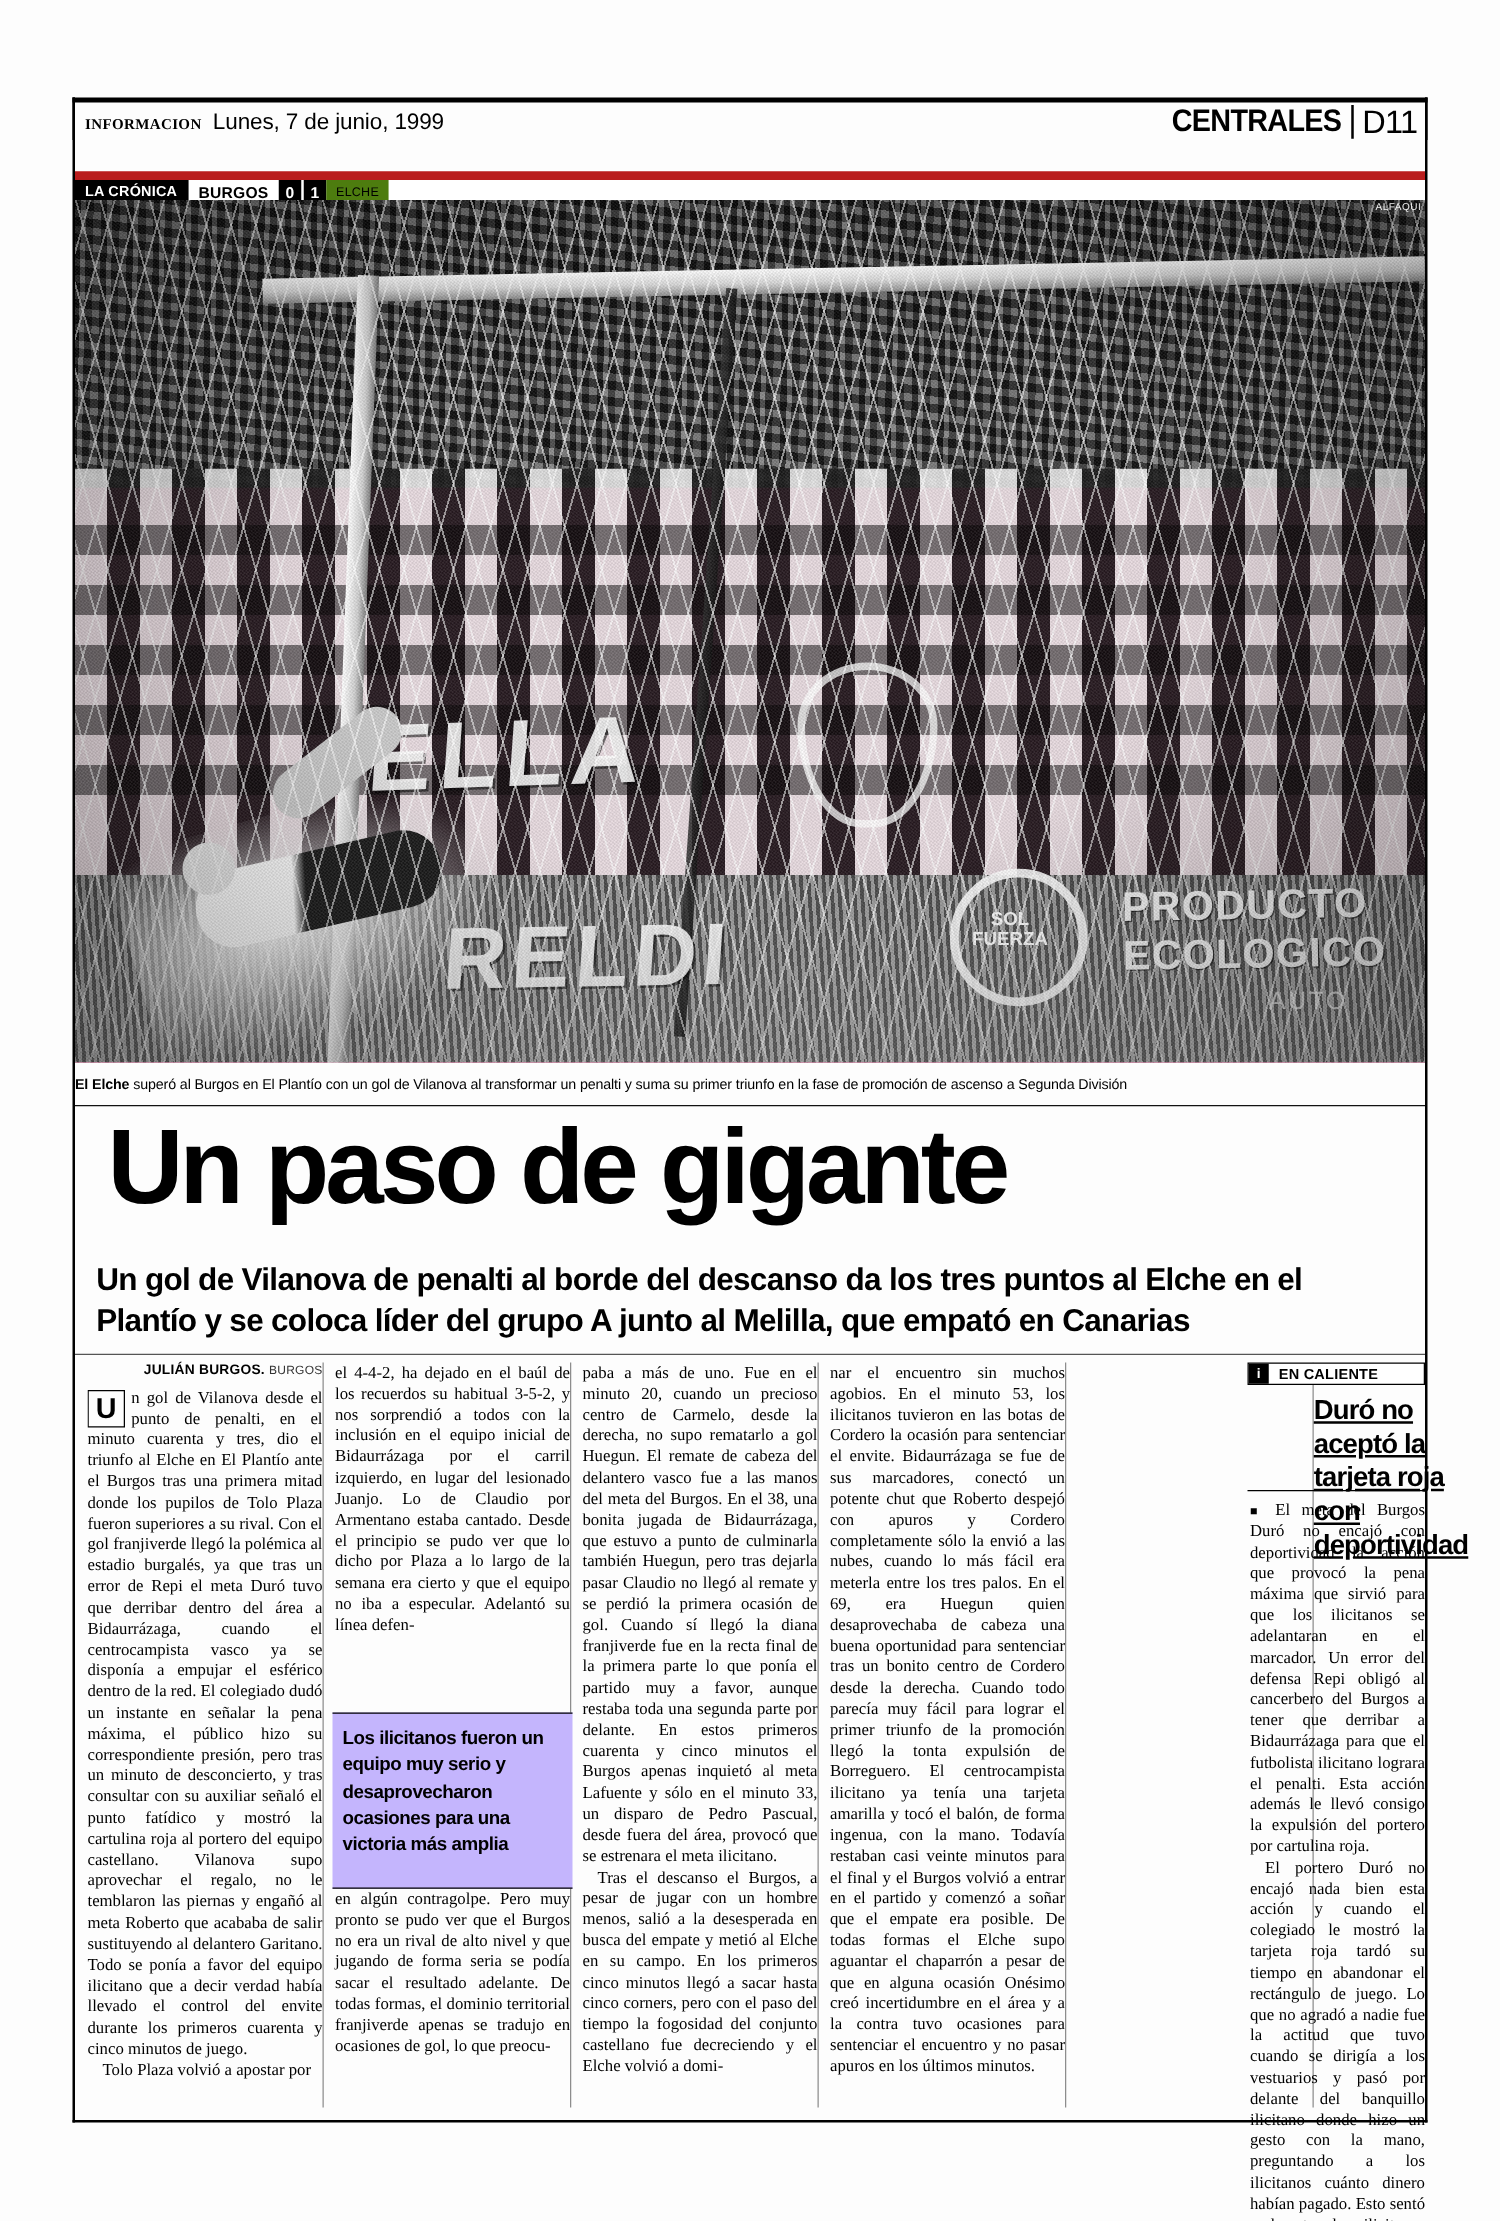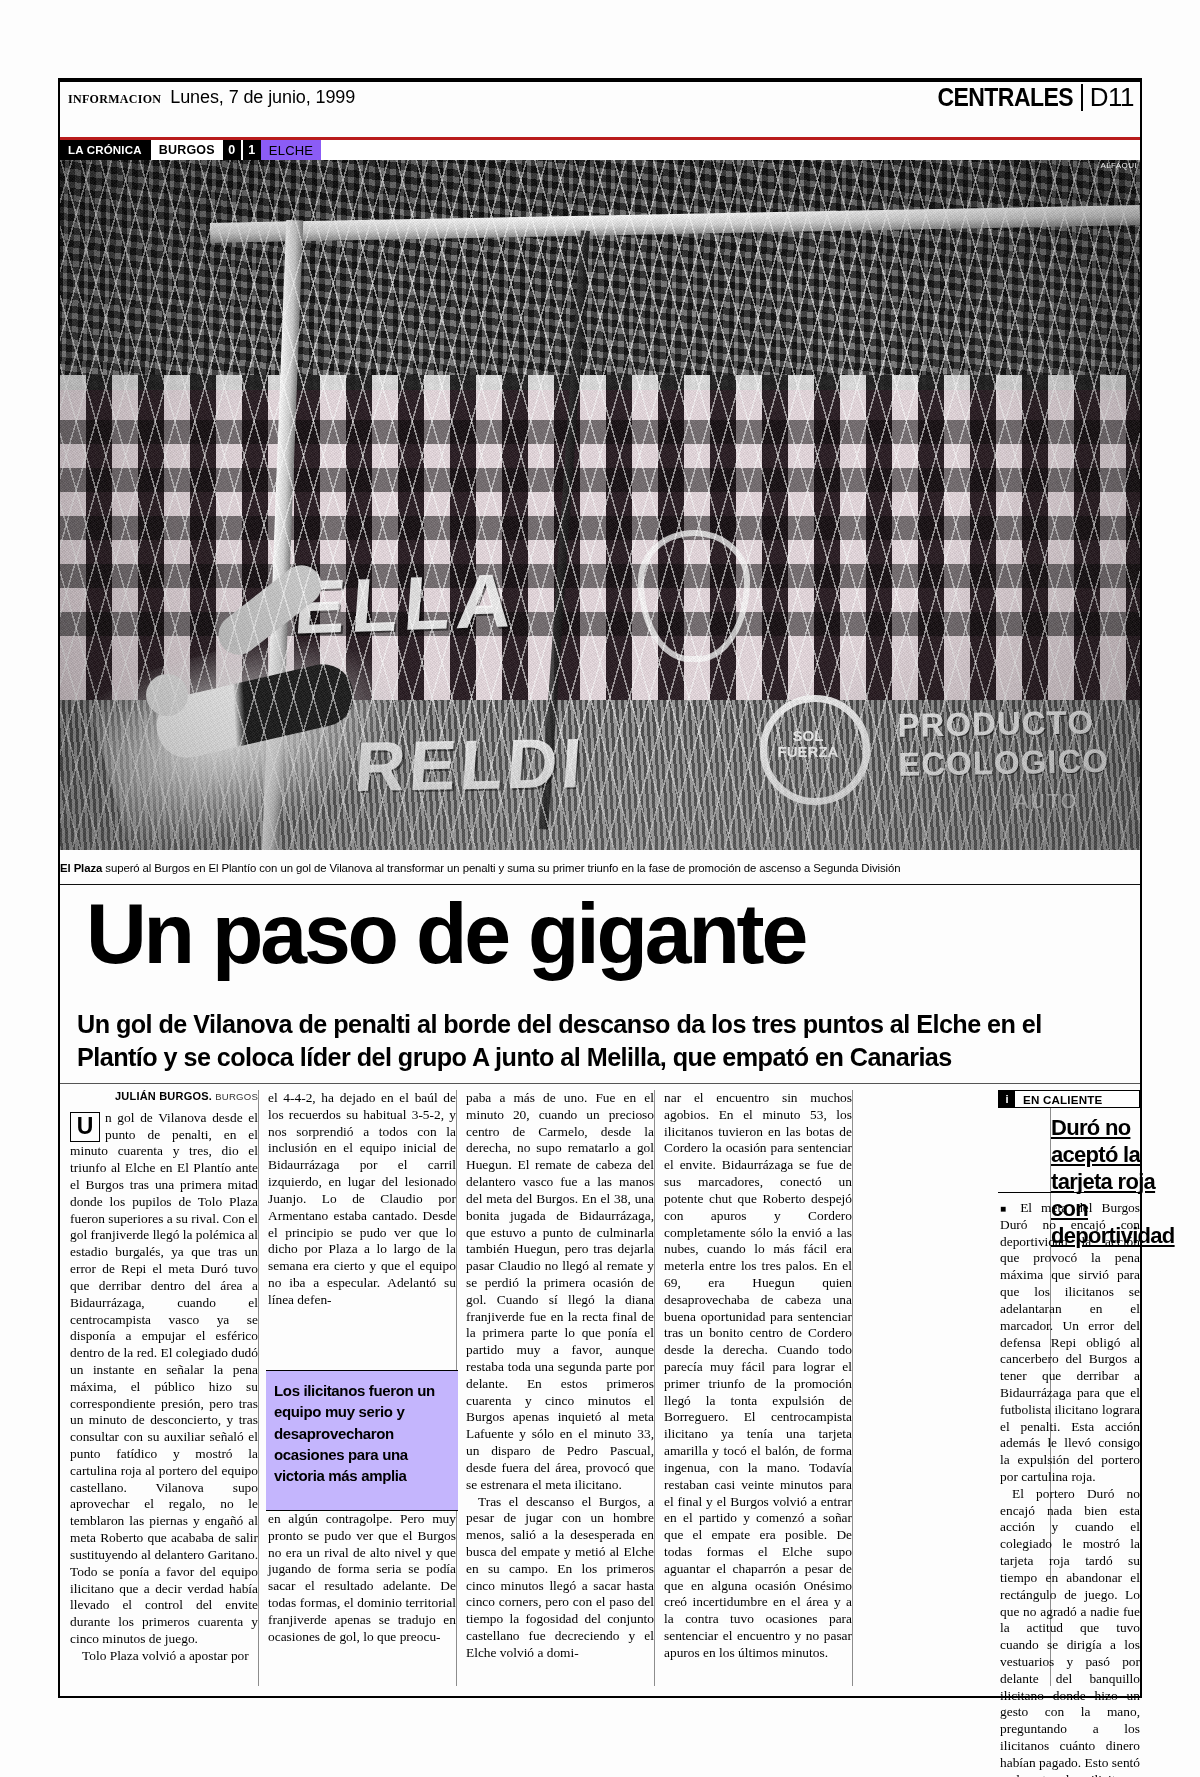--- a/index.html
+++ b/index.html
@@ -100,21 +100,21 @@
 
   
   .scorestrip {
     position: absolute;
     left: 60px;
     top: 137px;
     width: 1080px;
     height: 20px;
     display: flex;
     align-items: stretch;
-    border-top: 3px solid #b91c1c;
+    border-top: 7px solid #b91c1c;
   }
   .sc-cronica {
     background: #000;
     color: #fff;
     font-family: "Liberation Sans", sans-serif;
     font-weight: bold;
     font-size: 11.5px;
     letter-spacing: 0.2px;
     padding: 0 9px 0 8px;
     display: flex;
@@ -137,24 +137,24 @@
     font-family: "Liberation Sans", sans-serif;
     font-weight: bold;
     font-size: 12.5px;
     width: 18px;
     display: flex;
     align-items: center;
     justify-content: center;
   }
   .sc-goal.gap { margin-left: 2px; }
   .sc-team-away {
-    background: #8b5cf6;
+    background: #4d7c0f;
     color: #000;
     font-family: "Liberation Sans", sans-serif;
-    font-size: 13px;
+    font-size: 10px;
     padding: 0 8px;
     display: flex;
     align-items: center;
     letter-spacing: 0.2px;
   }
   .sc-filler {
     flex: 1;
     background: #fff;
   }
 
@@ -573,21 +573,21 @@
     <div class="ph-legs"></div>
     <div class="ph-keeper"></div>
     <div class="ph-keeper-body"></div>
     <div class="ph-keeper-head"></div>
     <div class="ph-net"></div>
     <div class="ph-vignette"></div>
     <div class="ph-grain"></div>
     <div class="photo-credit">ALFAQUI</div>
   </div>
 
-  <div class="caption"><b>El Plaza</b><span> superó al Burgos en El Plantío con un gol de Vilanova al transformar un penalti y suma su primer triunfo en la fase de promoción de ascenso a Segunda División</span></div>
+  <div class="caption"><b>El Elche</b><span> superó al Burgos en El Plantío con un gol de Vilanova al transformar un penalti y suma su primer triunfo en la fase de promoción de ascenso a Segunda División</span></div>
   <div class="caption-rule"></div>
 
   <div class="headline">Un paso de gigante</div>
   <div class="deck">Un gol de Vilanova de penalti al borde del descanso da los tres puntos al Elche en el Plantío y se coloca líder del grupo A junto al Melilla, que empató en Canarias</div>
   <div class="deck-rule"></div>
 
   <div class="cols">
     <div class="colrule cr2"></div>
     <div class="colrule cr3"></div>
     <div class="colrule cr4"></div>

